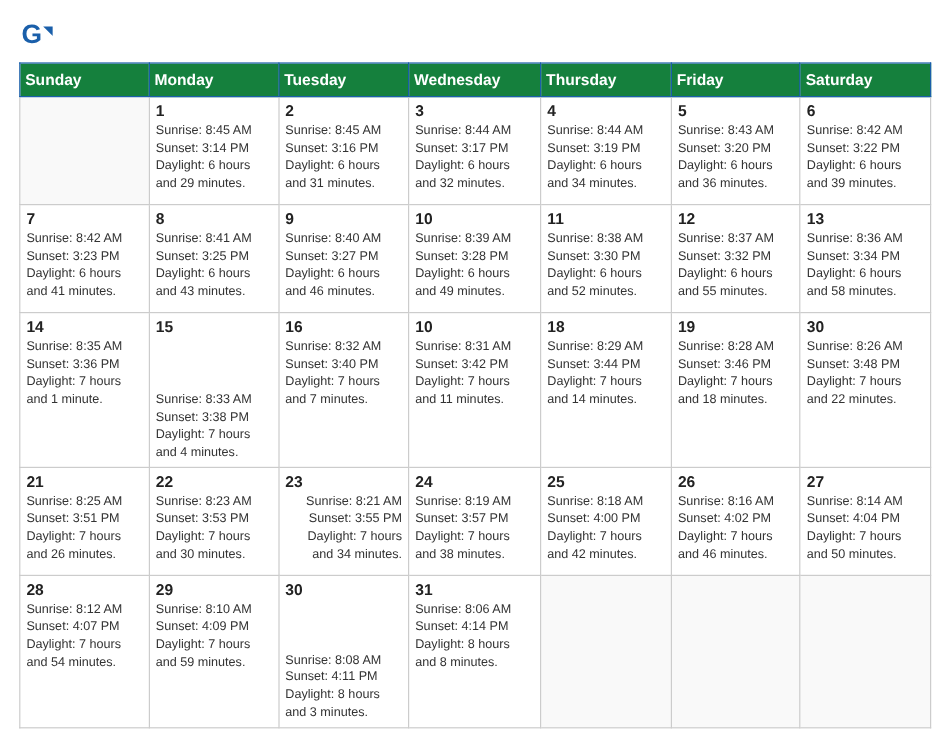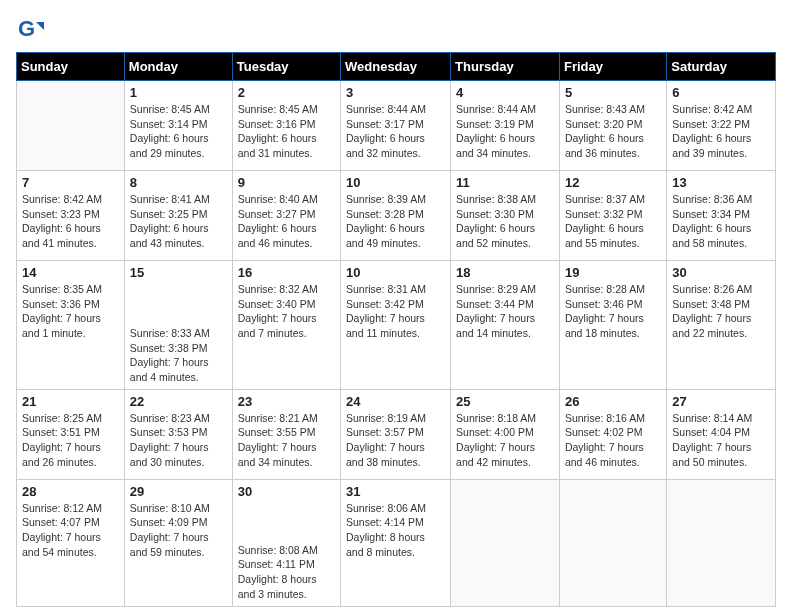--- a/index.html
+++ b/index.html
@@ -45,21 +45,21 @@
     .cal-subtitle {
       font-size: 15px;
       color: #444;
     }
     table {
       width: 100%;
       border-collapse: collapse;
       font-size: 11px;
     }
     thead tr th {
-      background: #000000;
+      background: #15803d;
       color: #fff;
       padding: 6px 4px;
       text-align: left;
       font-size: 13px;
       font-weight: bold;
       border: 1px solid #1a5faa;
     }
     tbody tr td {
       border: 1px solid #ccc;
       vertical-align: top;
@@ -273,21 +273,21 @@
         </td>
         <td>
           <span class="day-num">22</span>
           <div class="day-detail" style="white-space: pre-line;">Sunrise: 8:23 AM
 Sunset: 3:53 PM
 Daylight: 7 hours
 and 30 minutes.</div>
         </td>
         <td>
           <span class="day-num">23</span>
-          <div class="day-detail" style="white-space: pre-line;">Sunrise: 8:21 AM
+          <div class="day-detail" style="white-space: pre-line; text-align: right;">Sunrise: 8:21 AM
 Sunset: 3:55 PM
 Daylight: 7 hours
 and 34 minutes.</div>
         </td>
         <td>
           <span class="day-num">24</span>
           <div class="day-detail" style="white-space: pre-line;">Sunrise: 8:19 AM
 Sunset: 3:57 PM
 Daylight: 7 hours
 and 38 minutes.</div>

